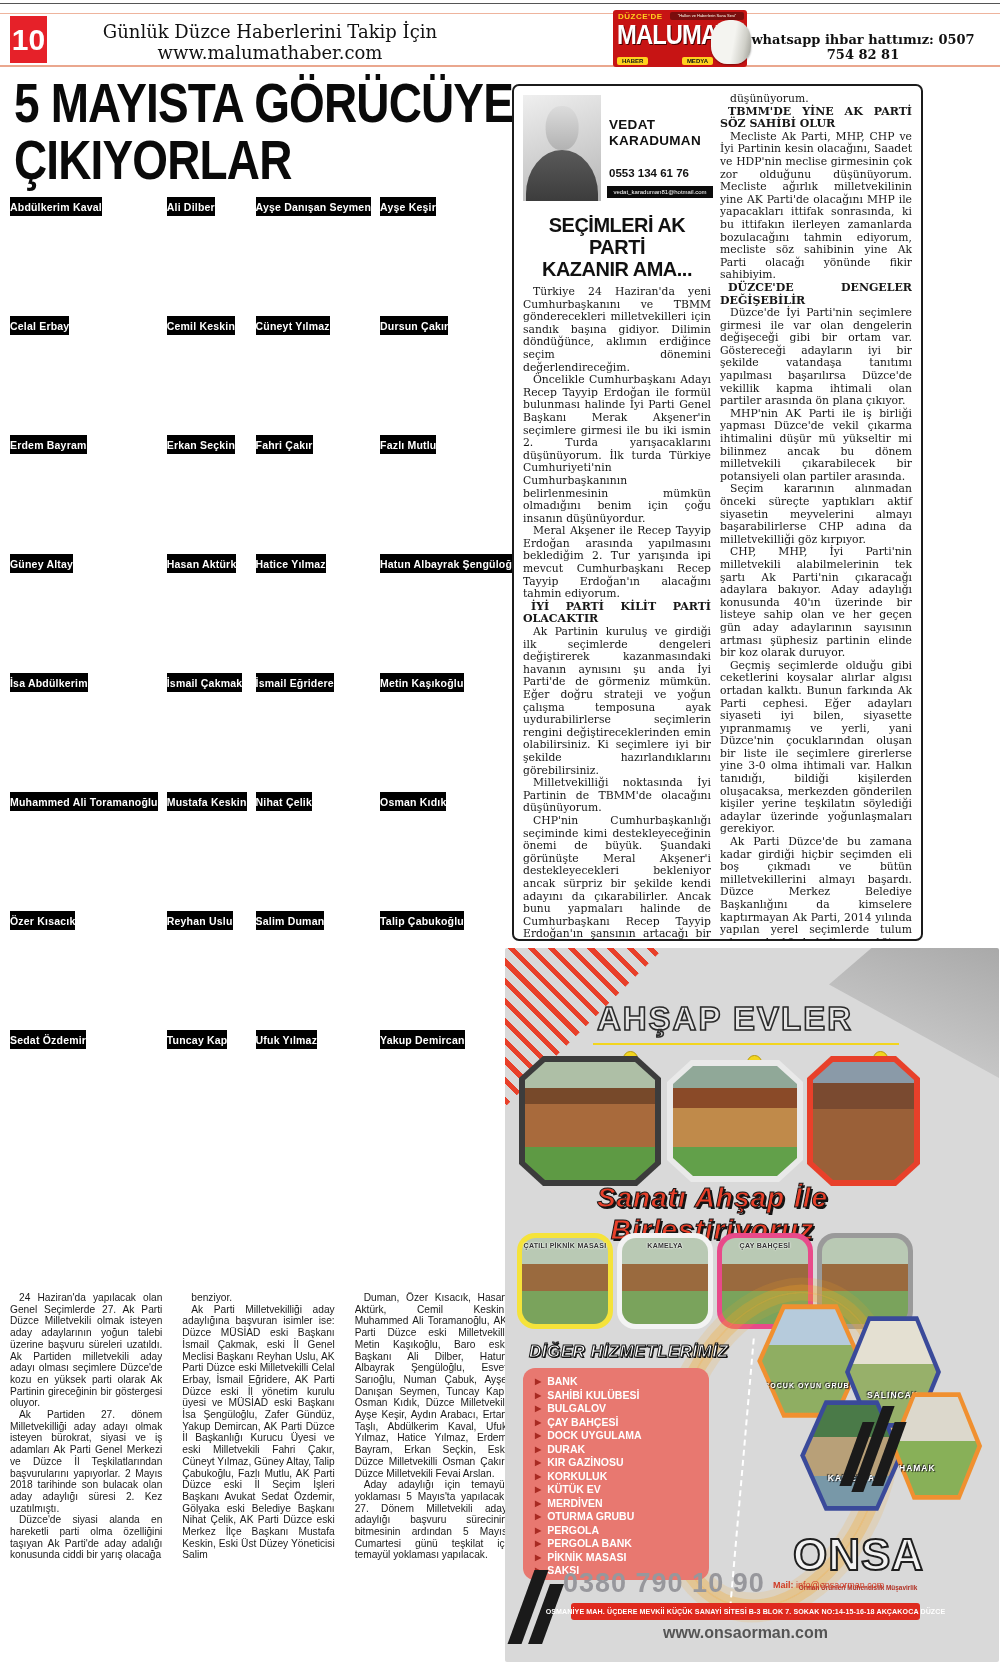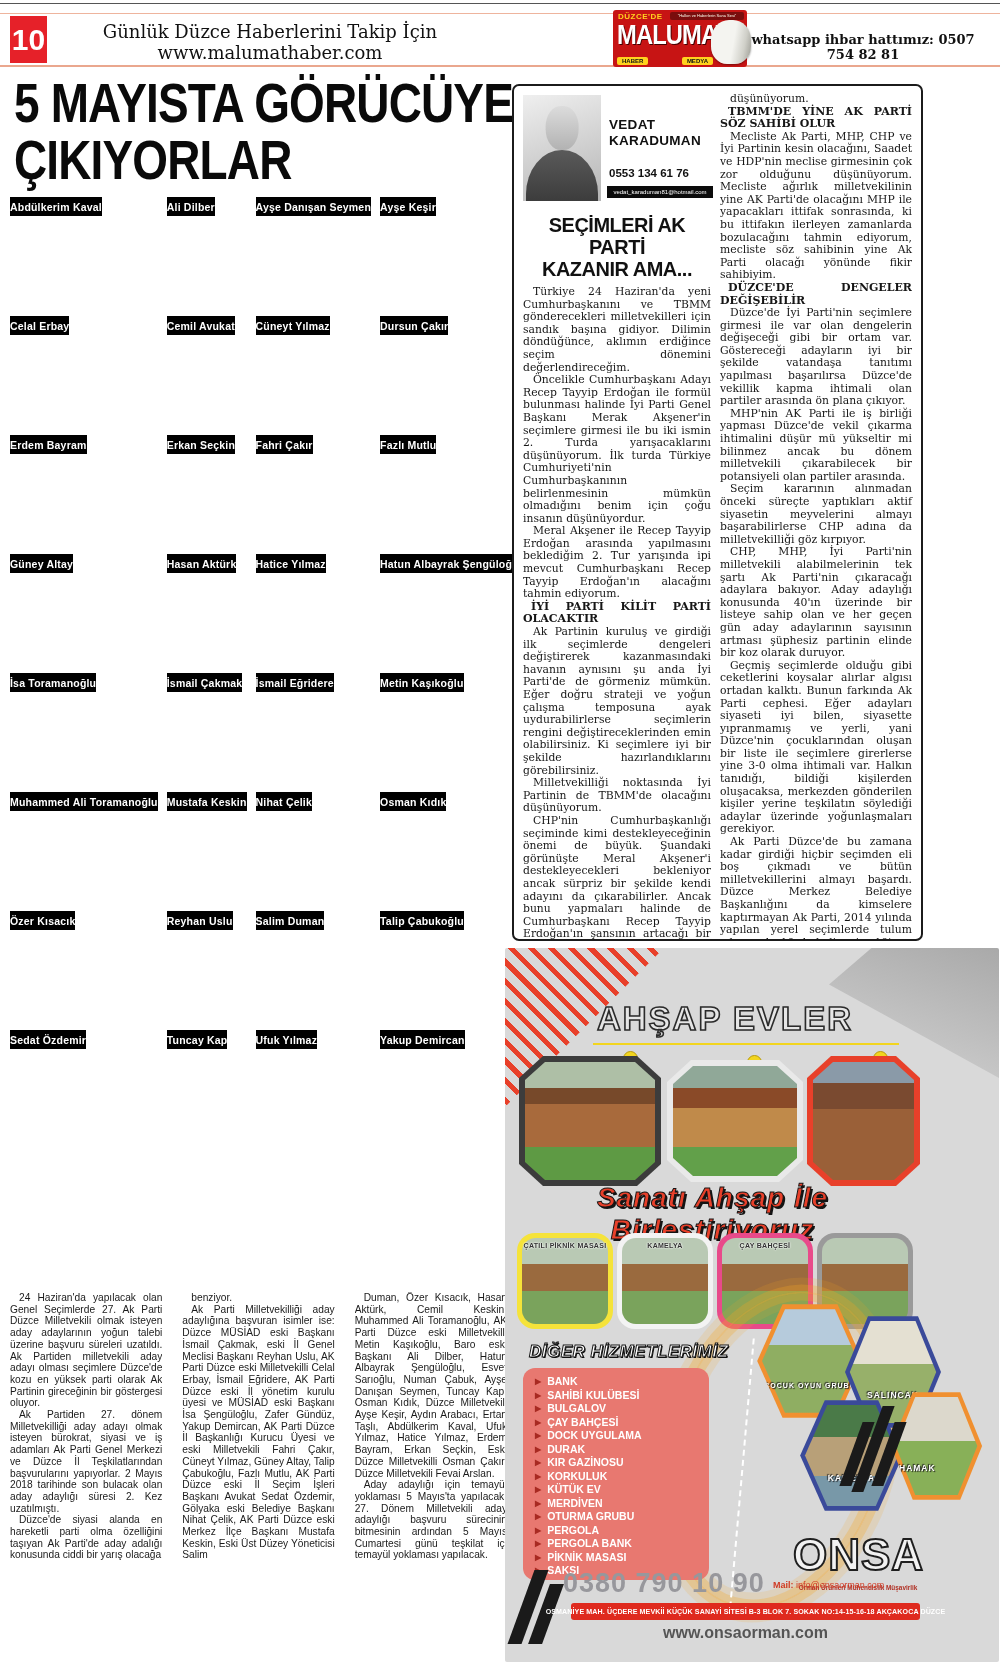--- a/index.html
+++ b/index.html
@@ -185,21 +185,21 @@
       <div class="cell v3">
         <div class="photo"></div>
         <div class="caption">Ayşe Keşir</div>
       </div>
       <div class="cell v0">
         <div class="photo"></div>
         <div class="caption">Celal Erbay</div>
       </div>
       <div class="cell v1">
         <div class="photo"></div>
-        <div class="caption">Cemil Avukat</div>
+        <div class="caption">Cemil Keskin</div>
       </div>
       <div class="cell v2">
         <div class="photo"></div>
         <div class="caption">Cüneyt Yılmaz</div>
       </div>
       <div class="cell v3">
         <div class="photo"></div>
         <div class="caption">Dursun Çakır</div>
       </div>
       <div class="cell v0">
@@ -229,21 +229,21 @@
       <div class="cell v2">
         <div class="photo"></div>
         <div class="caption">Hatice Yılmaz</div>
       </div>
       <div class="cell v3">
         <div class="photo"></div>
         <div class="caption">Hatun Albayrak Şengüloğlu</div>
       </div>
       <div class="cell v0">
         <div class="photo"></div>
-        <div class="caption">İsa Toramanoğlu</div>
+        <div class="caption">İsa Abdülkerim</div>
       </div>
       <div class="cell v1">
         <div class="photo"></div>
         <div class="caption">İsmail Çakmak</div>
       </div>
       <div class="cell v2">
         <div class="photo"></div>
         <div class="caption">İsmail Eğridere</div>
       </div>
       <div class="cell v3">

